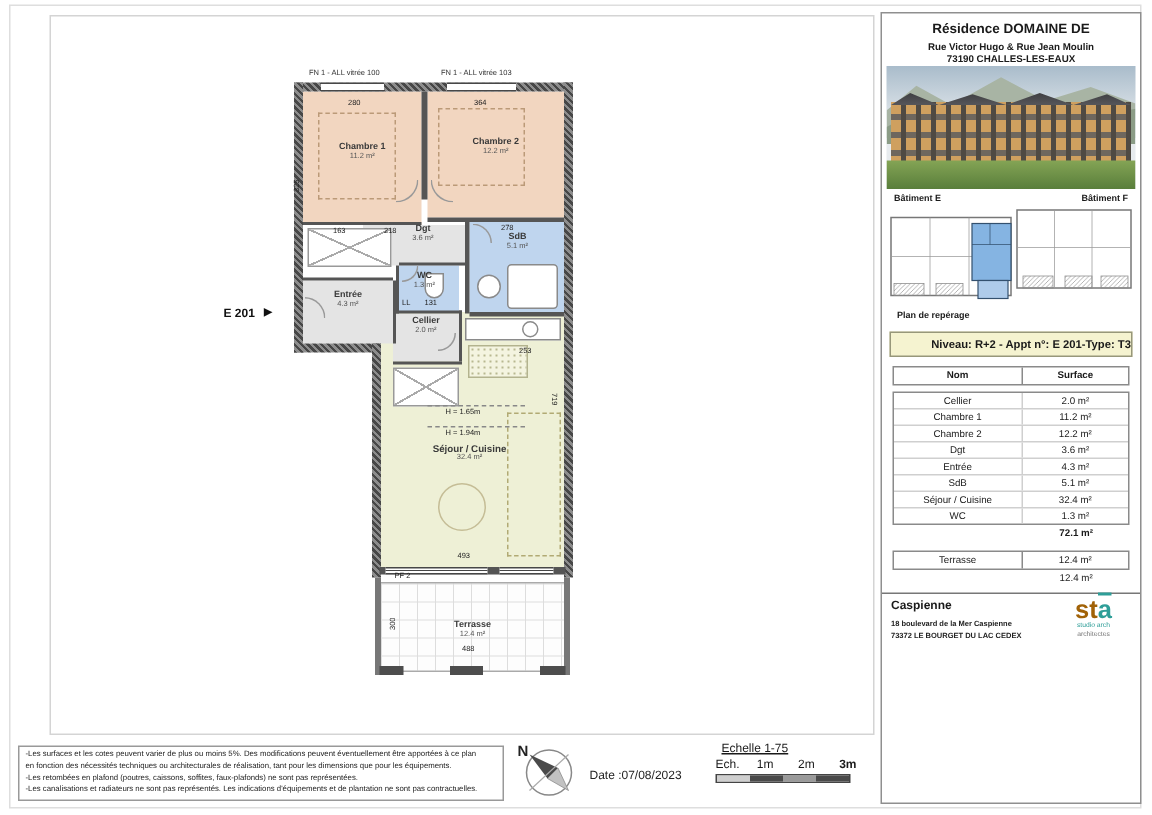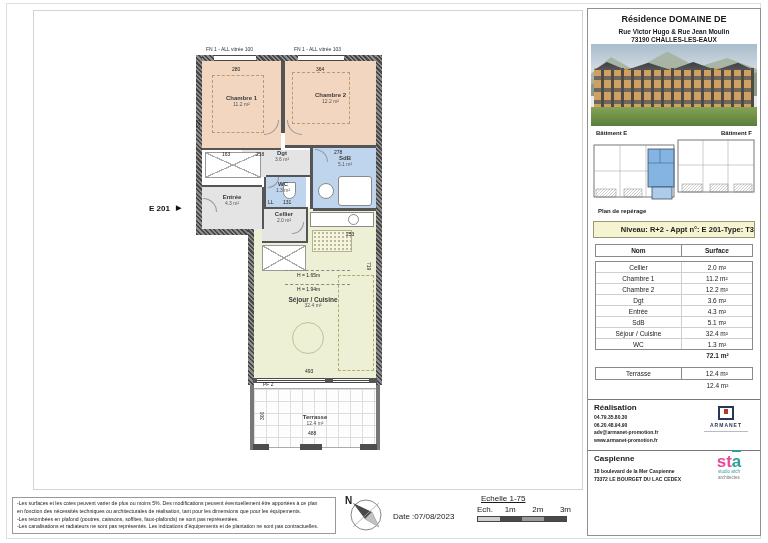--- a/index.html
+++ b/index.html
@@ -71,21 +71,21 @@
   .t-head .c1 { border-right:1px solid #8a8a8a; }
   .t-total { text-align:center; font-size:6.5px; font-weight:bold; width:45%; margin-left:55%; padding:2px 0; }
   .sec { border-top:1px solid #777; margin-top:4px; padding:3px 6px 2px 6px; display:flex; justify-content:space-between; }
   .sec-title { font-size:8px; font-weight:bold; }
   .sec-lines { font-size:5px; font-weight:bold; line-height:1.5; margin-top:2px; color:#222; }
   .arm-box { width:16px; height:14px; border:2px solid #2a3558; margin:0 auto; position:relative; }
   .arm-box i { position:absolute; left:4px; top:1px; width:4px; height:5px; background:#b03a2e; }
   .arm-name { font-size:5px; font-weight:bold; color:#2a3558; letter-spacing:1px; margin-top:2px; text-align:center; }
   .arm-line { width:44px; height:1px; background:#bbb; margin:3px auto 0 auto; }
   .sta-main { font-size:17px; font-weight:bold; line-height:0.9; }
-  .sta-st { color:#ec4899; } .sta-a { color:#2e9e98; border-top:2px solid #2e9e98; }
+  .sta-st { color:#a16207; } .sta-a { color:#2e9e98; border-top:2px solid #2e9e98; }
   .sta-sub { font-size:4.5px; color:#2e9e98; line-height:1.3; }
   .sta-sub2 { font-size:4.5px; color:#777; }
 
   
   .discl { position:absolute; left:12px; top:497px; width:324px; height:37px; border:1px solid #999; padding:2px 4px; font-size:5.2px; line-height:1.5; color:#222; }
   .date { position:absolute; left:393px; top:512px; font-size:8px; color:#222; }
   .ech-title { position:absolute; left:481px; top:494px; font-size:8px; text-decoration:underline; }
   .ech-row { position:absolute; left:477px; top:505px; width:94px; display:flex; font-size:8px; }
   .ech-row span { flex:1; }
   .bar { position:absolute; left:477px; top:516px; width:90px; height:6px; border:1px solid #444; display:flex; }
@@ -314,38 +314,20 @@
         </div>
       </div>
       <div class="t-total">72.1 m²</div>
       <div class="t-head" style="margin-top:6px;font-weight:normal;">
         <div class="c1">Terrasse</div>
         <div class="c2">12.4 m²</div>
       </div>
       <div class="t-total" style="font-weight:normal;">12.4 m²</div>
     </div>
 
-    <div class="sec" style="margin-top:8px;">
-      <div>
-        <div class="sec-title">Réalisation</div>
-        <div class="sec-lines">
-          <div>04.79.35.80.30</div>
-          <div>06.20.48.94.90</div>
-          <div>adv@armanet-promotion.fr</div>
-          <div>www.armanet-promotion.fr</div>
-        </div>
-      </div>
-      <div style="padding-top:3px;width:56px;">
-        <div class="arm-box">
-            <i></i>
-          </div>
-        <div class="arm-name">ARMANET</div>
-        <div class="arm-line"></div>
-      </div>
-    </div>
 
     <div class="sec">
       <div>
         <div class="sec-title">Caspienne</div>
         <div class="sec-lines" style="margin-top:5px;">
           <div>18 boulevard de la Mer Caspienne</div>
           <div>73372 LE BOURGET DU LAC CEDEX</div>
         </div>
       </div>
       <div style="text-align:center;width:50px;">
@@ -371,21 +353,21 @@
     <text x="1" y="12" font-size="10" font-weight="bold" fill="#222" font-family="Liberation Sans, sans-serif">N</text>
   </svg>
 
   <div class="date">Date :07/08/2023</div>
 
   <div class="ech-title">Echelle 1-75</div>
   <div class="ech-row">
     <span>Ech.</span>
     <span>1m</span>
     <span>2m</span>
-    <span style="flex:0 0 auto;">3m</span>
+    <span style="flex:0 0 auto;font-weight:bold;">3m</span>
   </div>
   <div class="bar">
     <i style="width:25%;background:#cfcfcf;"></i>
       <i style="width:25%;background:#4a4a4a;"></i>
       <i style="width:25%;background:#9a9a9a;"></i>
       <i style="width:25%;background:#4a4a4a;"></i>
   </div>
 </div>
 
 </body></html>

